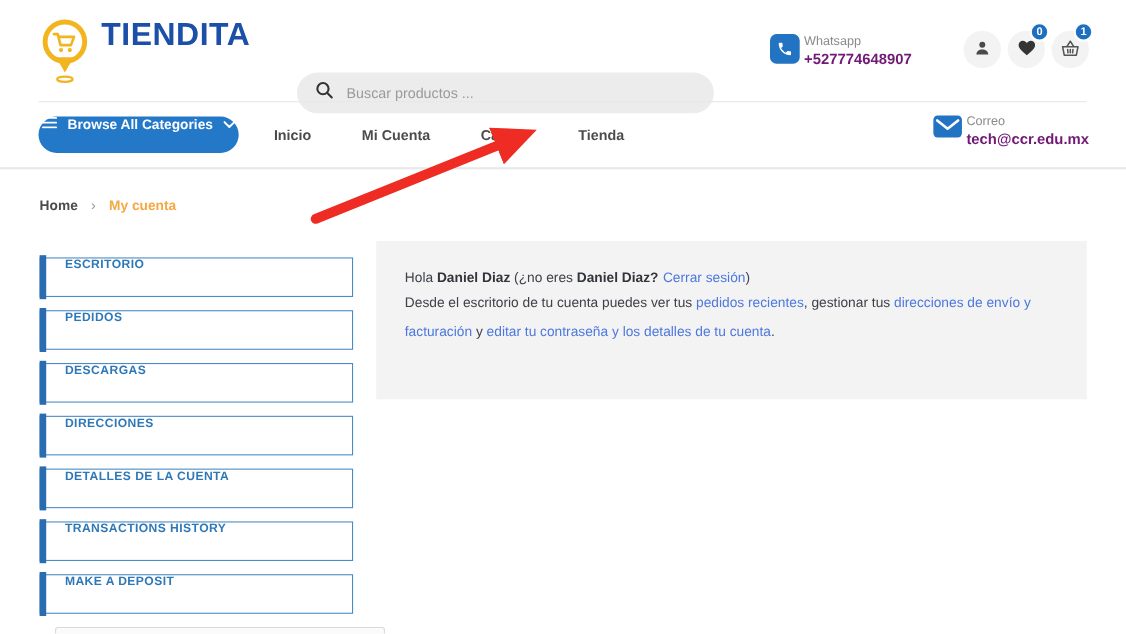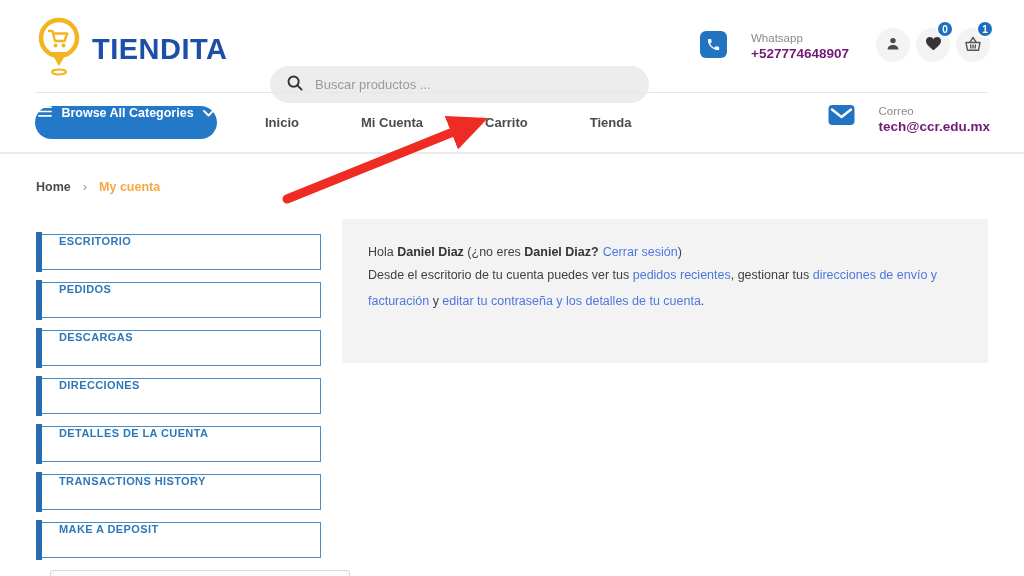--- a/index.html
+++ b/index.html
@@ -10,37 +10,37 @@
     position: relative;
     overflow: hidden;
     color: #3f4148;
   }
 
   
   .header {
     position: absolute; left: 0; top: 0; width: 1024px; height: 92px;
     display: flex; align-items: center;
   }
-  .logo { position: absolute; left: 36px; top: 16px; display: flex; align-items: center; gap: 10px; }
+  .logo { position: absolute; left: 36px; top: 16px; display: flex; gap: 10px; }
   .logo-text {
     font-size: 29px; font-weight: 800; color: #1c4fa8; letter-spacing: 0.5px;
   }
   .search-wrap {
     position: absolute; left: 270px; top: 27px; width: 379px; height: 37px;
     background: #ececec; border-radius: 19px;
     display: flex; align-items: center; padding-left: 17px; gap: 12px; margin-top: 39px;
   }
   .search-wrap input {
     border: none; outline: none; background: transparent;
     font-family: "Liberation Sans", sans-serif;
     font-size: 13px; color: #555; width: 300px;
   }
   .search-wrap input::placeholder { color: #9a9a9a; }
 
-  .contact-block { position: absolute; display: flex; align-items: flex-start; gap: 24px; }
+  .contact-block { position: absolute; display: flex; align-items: flex-start; gap: 4px; }
   .contact-whatsapp { left: 700px; top: 31px; }
   .contact-icon {
     width: 27px; height: 27px; background: #2273c2; border-radius: 6px;
     display: flex; align-items: center; justify-content: center; flex: 0 0 auto;
   }
   .contact-label { font-size: 11.5px; color: #8a8a8a; line-height: 14px; }
   .contact-value { font-size: 13.5px; font-weight: bold; color: #701a75; line-height: 17px; }
 
   .header-actions { position: absolute; right: 34px; top: 28px; display: flex; gap: 6px; }
   .icon-circle {
@@ -62,21 +62,21 @@
   .navrow { position: absolute; left: 0; top: 93px; width: 1024px; height: 59px; }
   .browse-btn {
     position: absolute; left: 35px; top: 13px; width: 182px; height: 33px;
     background: #2478c8; border: none; border-radius: 17px; cursor: pointer;
     display: flex; align-items: flex-start; justify-content: center; gap: 9px;
     color: #fff; font-family: "Liberation Sans", sans-serif;
     font-size: 12.5px; font-weight: 600;
   }
   .nav-links { position: absolute; left: 249px; top: 0; height: 59px; display: flex; align-items: center; gap: 46px; }
   .nav-link {
-    font-size: 13px; font-weight: 600; color: #4b4b4b; text-decoration: none; cursor: pointer; margin-left: 16px;
+    font-size: 13px; font-weight: 600; color: #4b4b4b; text-decoration: none; cursor: pointer;
   }
   .contact-correo { right: 34px; top: 104px; left: auto; }
 
   .divider-nav { position: absolute; left: 0; right: 0; top: 152px; height: 2px; background: #e9e9e9; }
 
   
   .breadcrumb { position: absolute; left: 36px; top: 179px; display: flex; align-items: center; gap: 12px; font-size: 12.5px; }
   .crumb-home { color: #4b4b4b; text-decoration: none; font-weight: 600; cursor: pointer; }
   .crumb-sep { color: #9a9a9a; font-size: 13px; }
   .crumb-current { color: #f5a942; font-weight: 600; }

